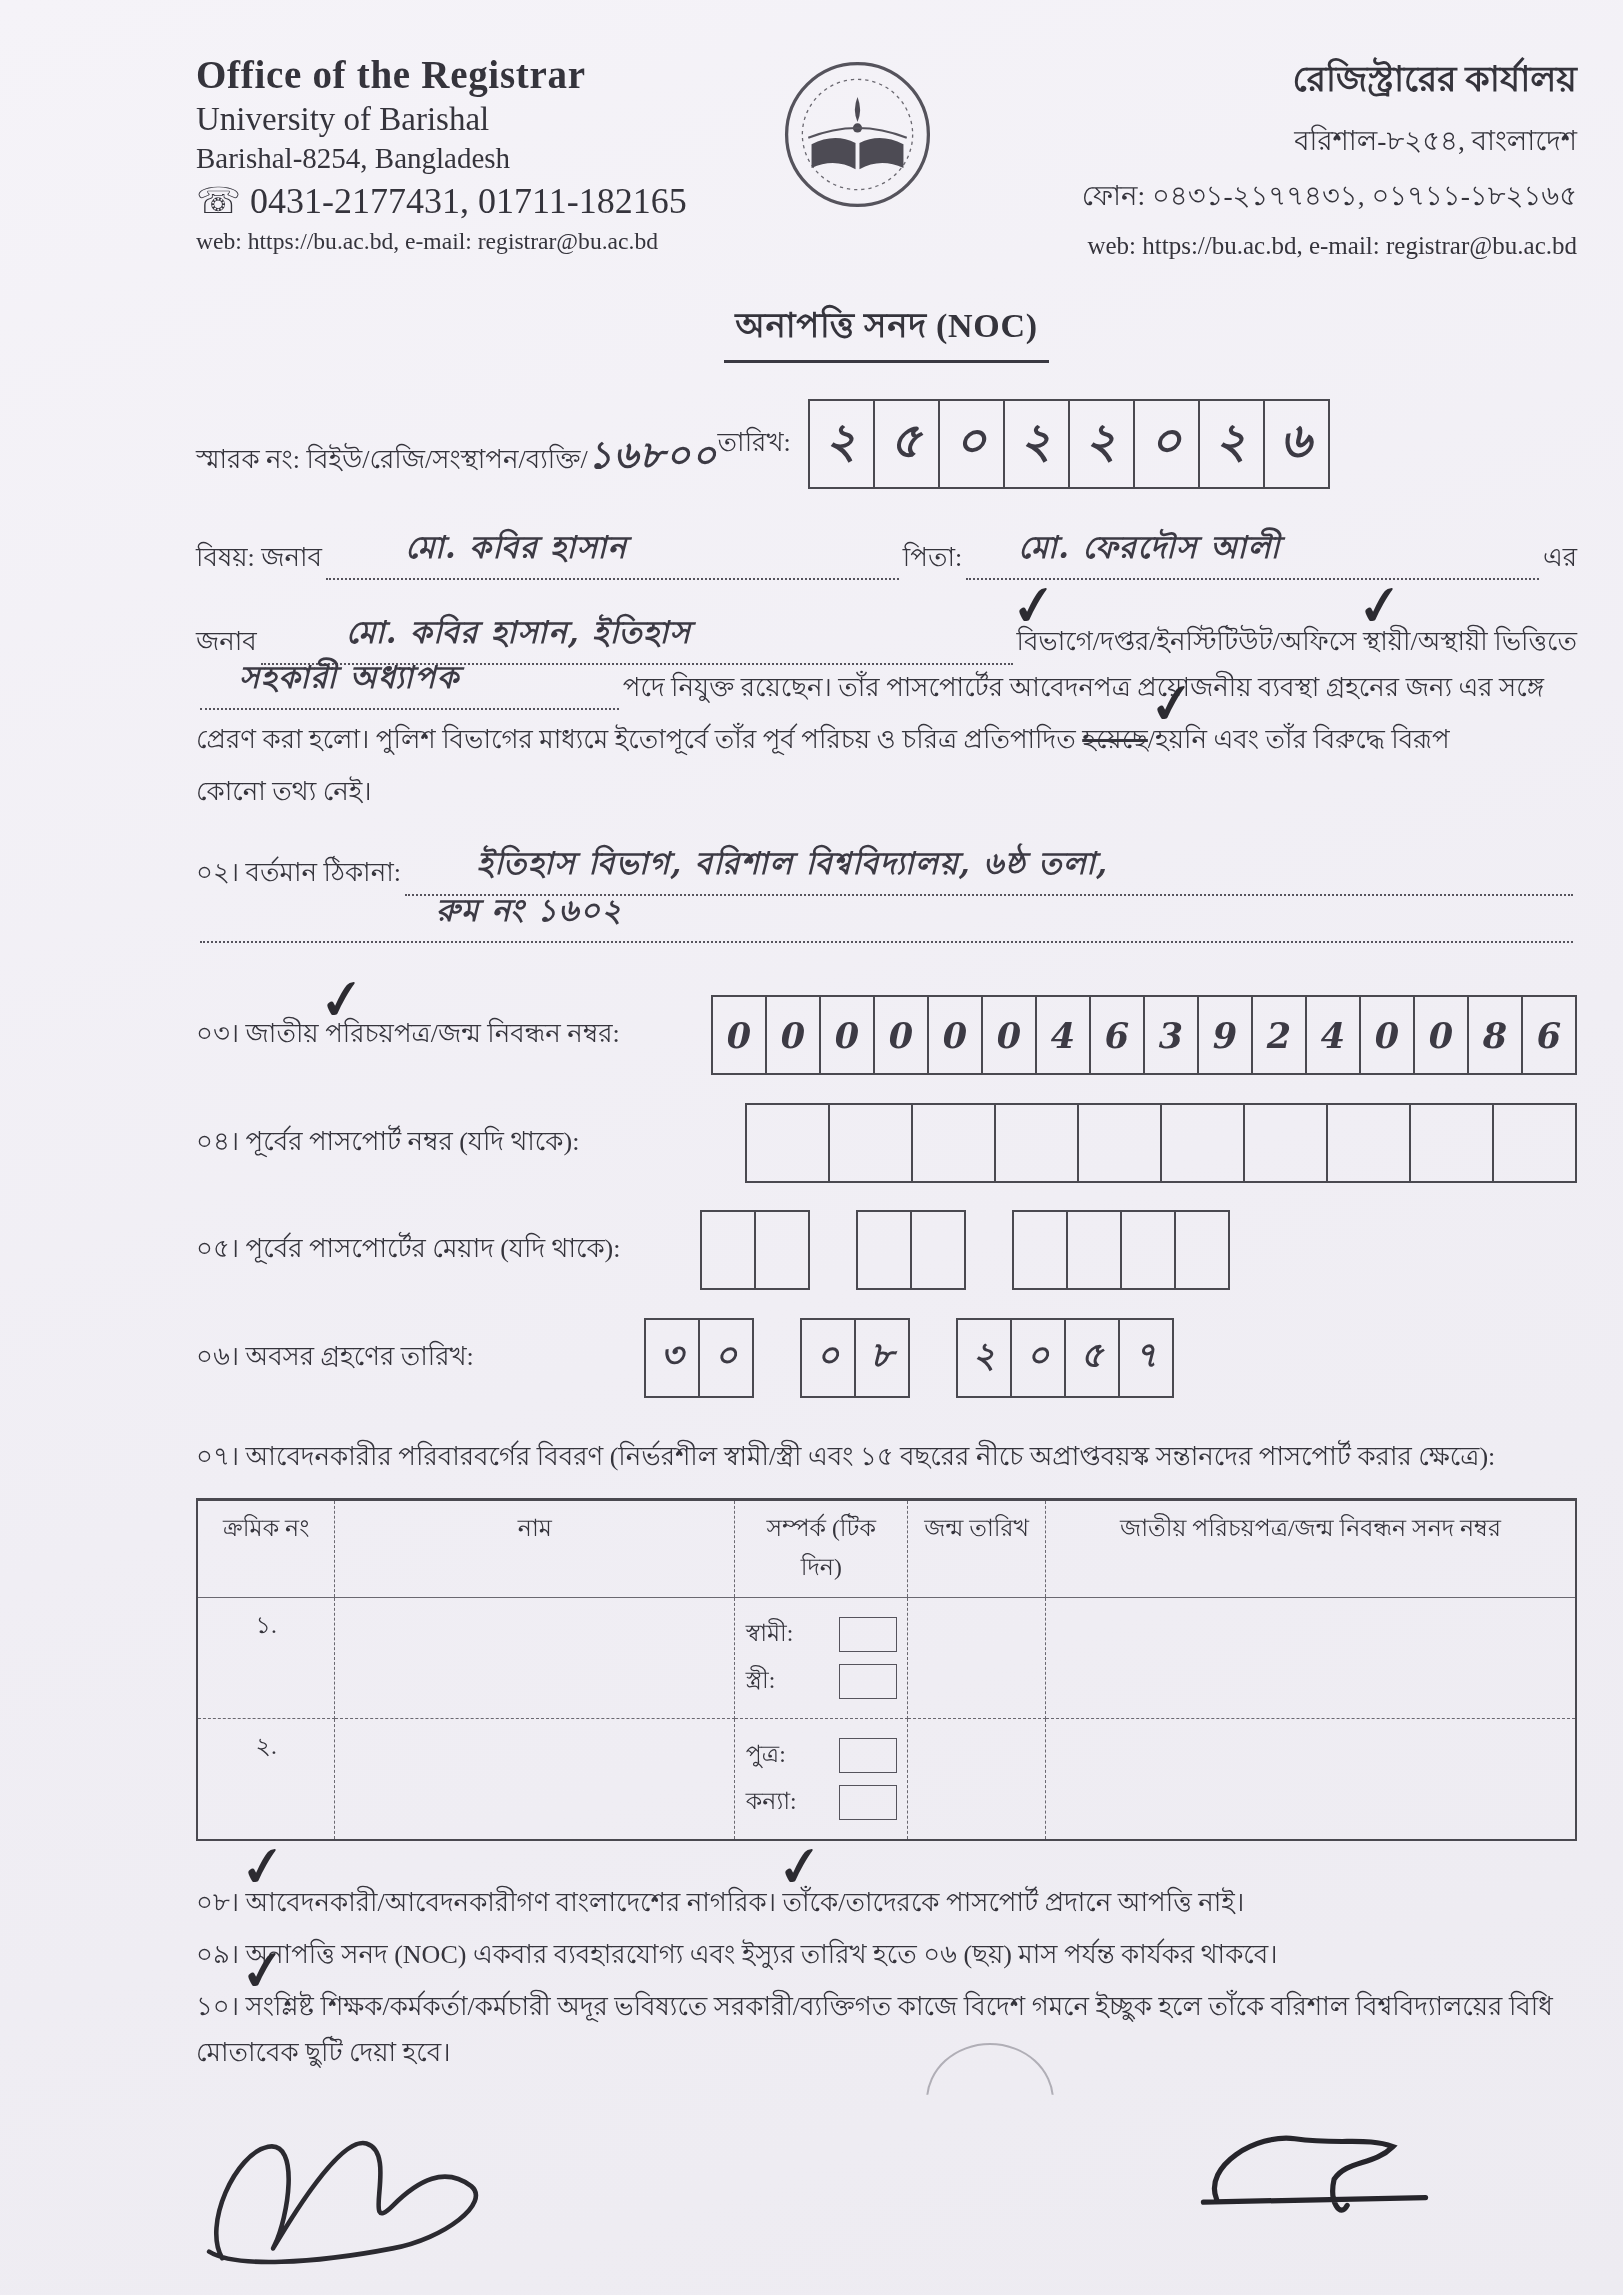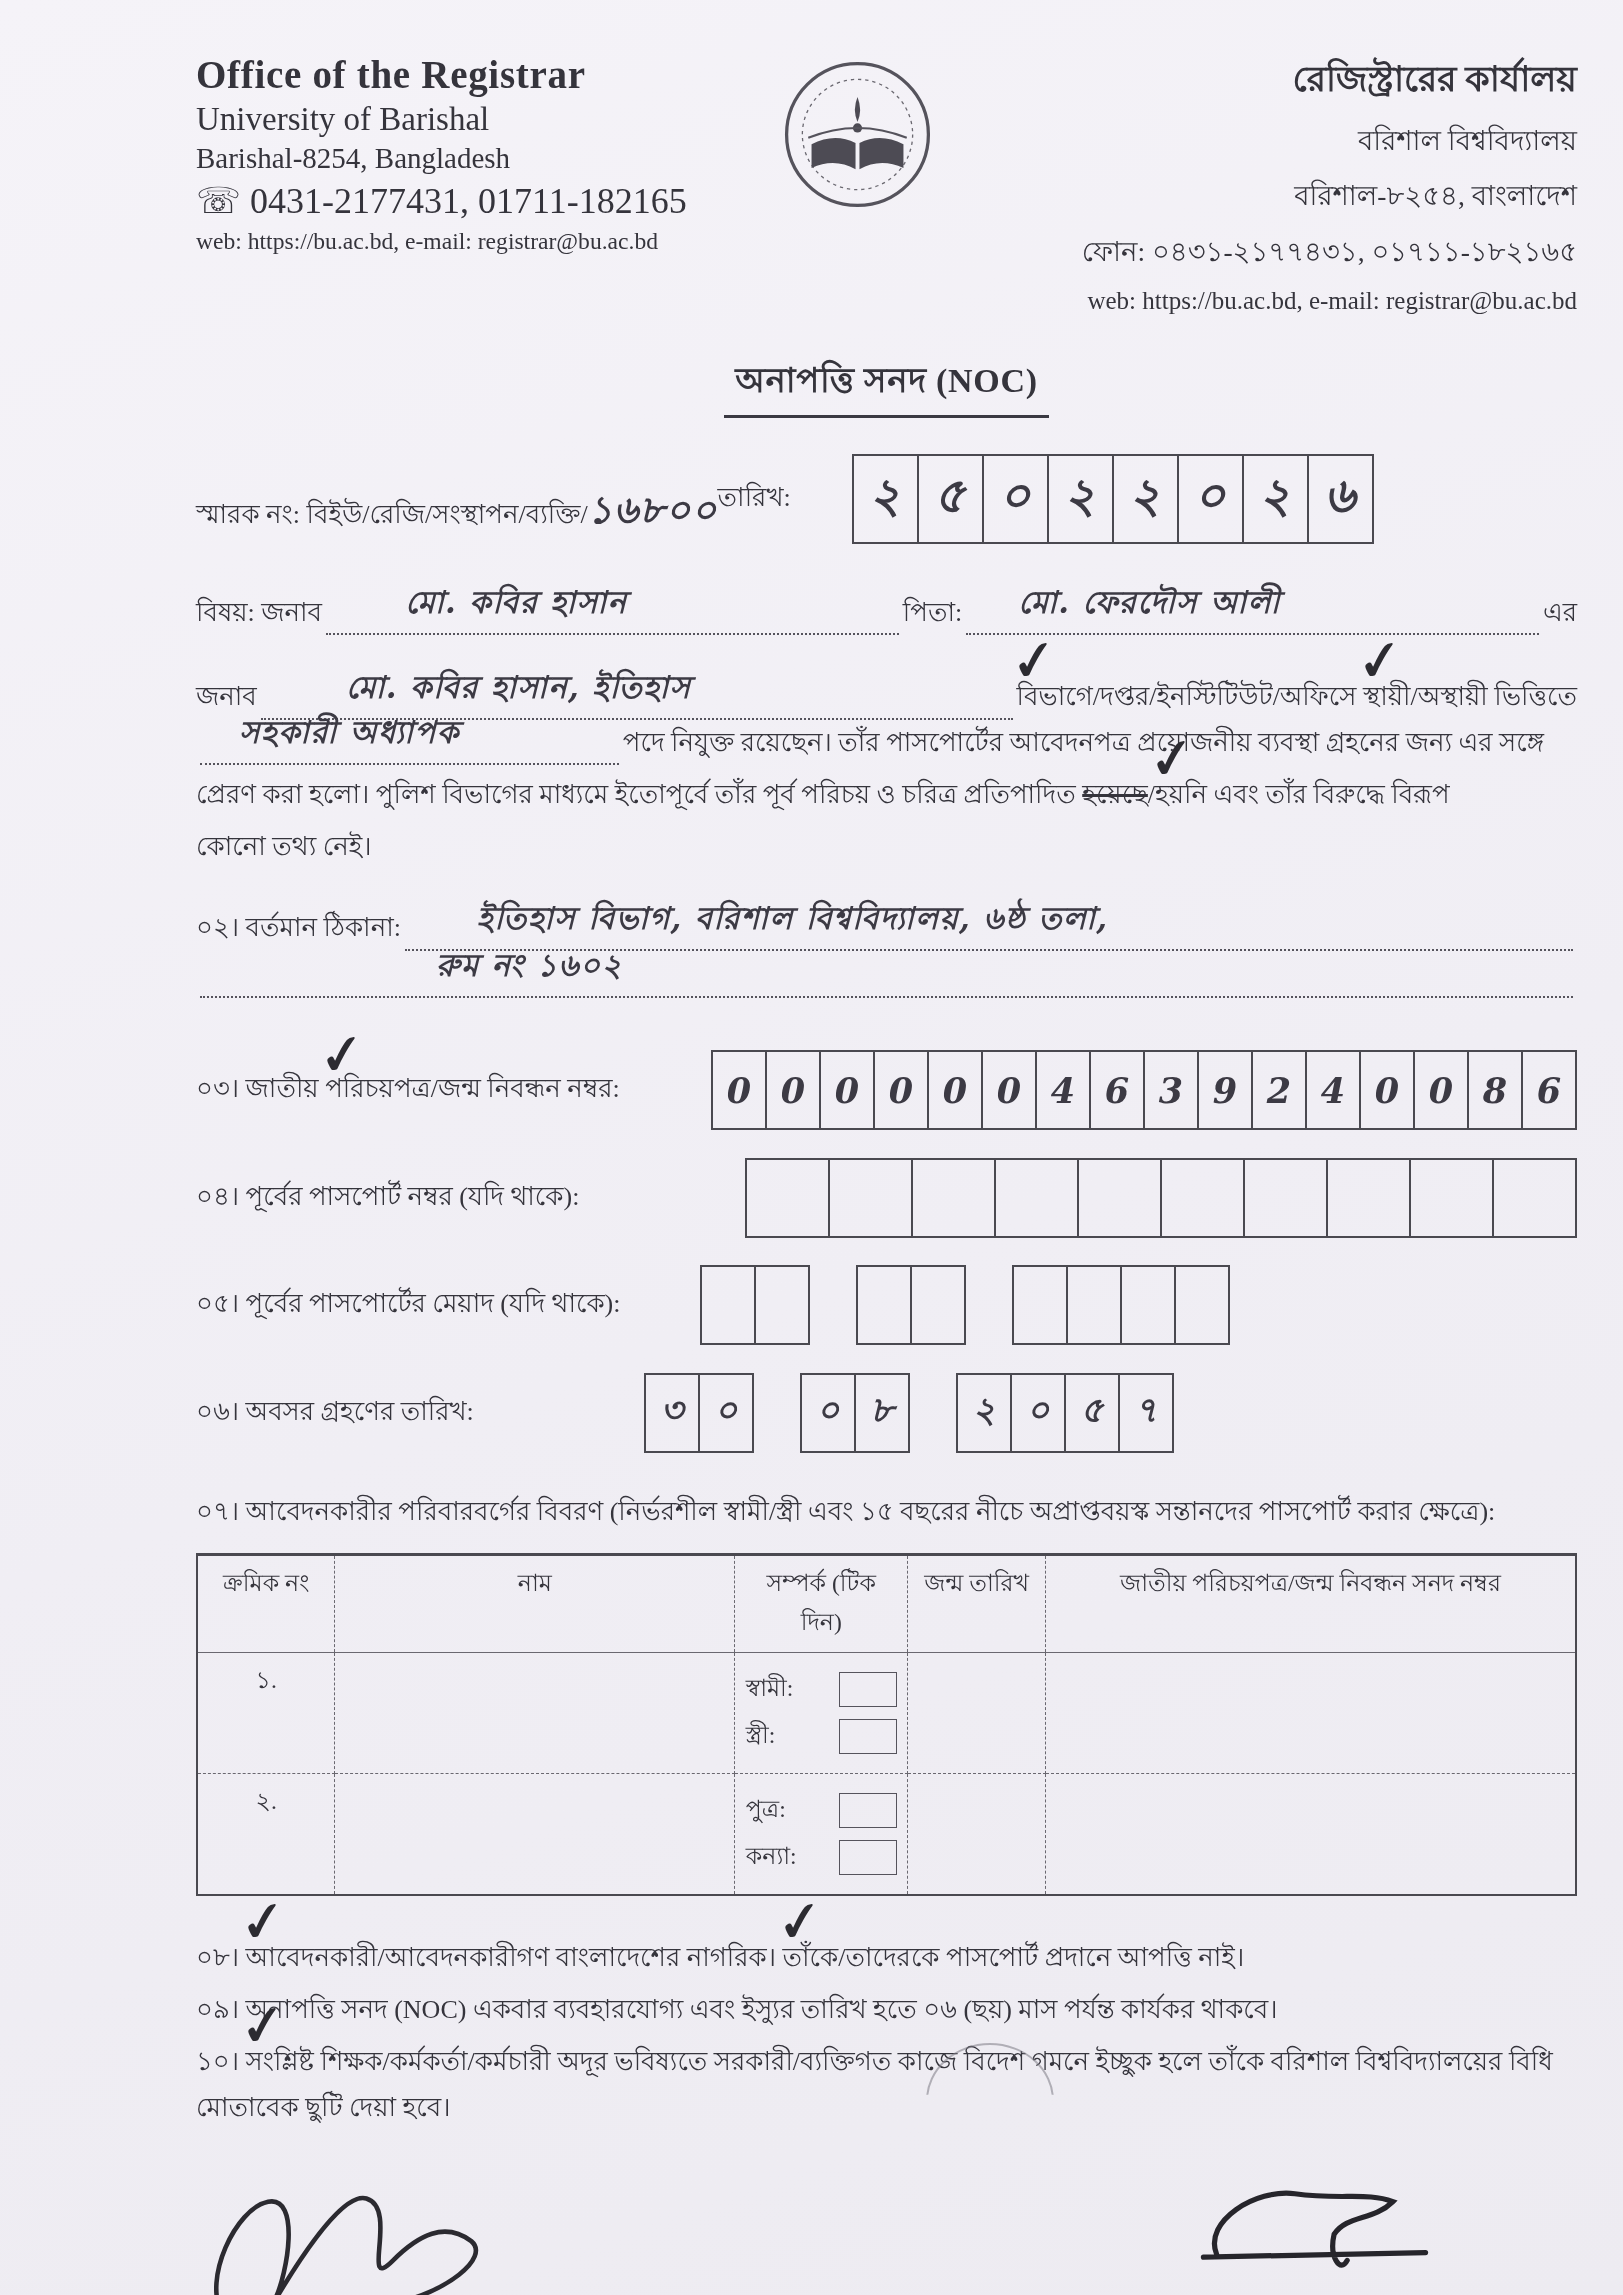--- a/index.html
+++ b/index.html
@@ -34,21 +34,21 @@
   
   .title-wrap{text-align:center;margin-top:39px;}
   .doc-title{
     display:inline-block;font-size:34px;font-weight:bold;
     border-bottom:3.3px solid #3a3942;padding:0 11.8px 3.9px 11.8px;letter-spacing:0.7px;
   }
 
   
   .memo-row{display:flex;justify-content:flex-start;align-items:flex-end;margin-top:36px;}
   .memo-left{font-size:26px;display:flex;align-items:baseline;}
-  .memo-right{display:flex;align-items:center;gap:44px;}
+  .memo-right{display:flex;align-items:center;}
   .memo-date-label{font-size:26px;margin-right:17px;}
   .boxrow{display:flex;}
   .dbox{
     width:63px;height:86px;border:2px solid #4a4950;margin-left:-2px;
     display:flex;align-items:center;justify-content:center;
   }
   .dbox:first-child{margin-left:0;}
 
   
   .hw{
@@ -145,21 +145,20 @@
           <path d="M45 130 Q80 112 112 128 L112 168 Q80 150 45 166 Z" fill="#4d4b54"></path>
           <path d="M185 130 Q150 112 118 128 L118 168 Q150 150 185 166 Z" fill="#4d4b54"></path>
           <path d="M115 96 Q107 78 115 58 Q123 78 115 96 Z" fill="#4d4b54"></path>
           <circle cx="115" cy="105" r="7" fill="#4d4b54"></circle>
           <path d="M40 120 Q115 90 190 120" fill="none" stroke="#55535c" stroke-width="3"></path>
         </svg>
       </div>
 
       <div class="hdr-right">
         <div class="bn-office">রেজিস্ট্রারের কার্যালয়</div>
-        <div class="bn-line">বরিশাল বিশ্ববিদ্যালয়</div>
         <div class="bn-line">বরিশাল-৮২৫৪, বাংলাদেশ</div>
         <div class="bn-line">ফোন: ০৪৩১-২১৭৭৪৩১, ০১৭১১-১৮২১৬৫</div>
         <div class="bn-web">web: https://bu.ac.bd, e-mail: registrar@bu.ac.bd</div>
       </div>
     </div>
 
     <div class="title-wrap">
       <div class="doc-title">অনাপত্তি সনদ (NOC)</div>
     </div>
 

